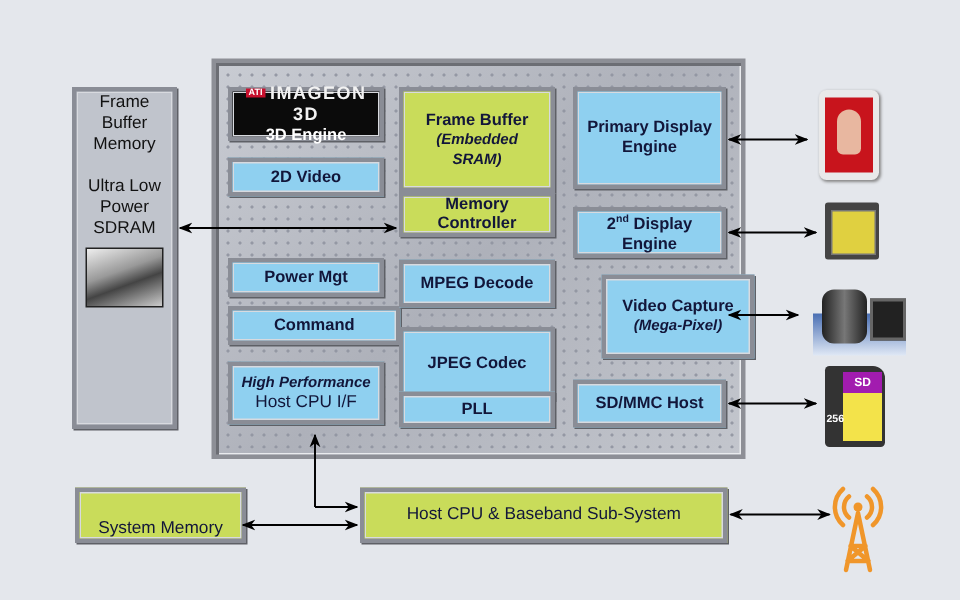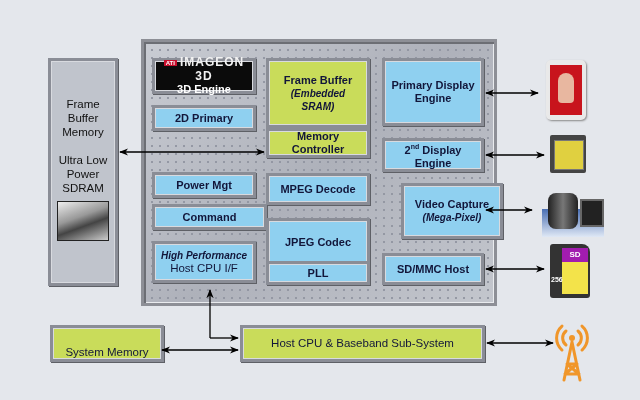--- a/index.html
+++ b/index.html
@@ -21,39 +21,39 @@
   .black { background:#0b0b0b; color:#fff; }
   .it { font-style:italic; font-weight:bold; font-size:10px; }
   .logo { font-size:12px; letter-spacing:1px; color:#f2f2f2; }
   .ati { background:#c8102e; color:#fff; font-size:6px; padding:0 2px; margin-right:3px; vertical-align:middle; }
   svg.lines { position:absolute; left:0; top:0; }
   .icon { position:absolute; }
 </style>
 </head>
 <body>
 
-<div class="abs blk gray" style="left:48px;top:58px;width:70px;height:228px;justify-content:flex-start;padding-top:36px;font-weight:normal;color:#111;font-size:11.5px;line-height:14px;">
+<div class="abs blk gray" style="left:48px;top:58px;width:70px;height:228px;justify-content:flex-start;font-weight:normal;color:#111;font-size:11.5px;line-height:14px;">
   <span>Frame</span>
   <span>Buffer</span>
   <span>Memory</span>
   <span style="height:14px"></span>
   <span>Ultra Low</span>
   <span>Power</span>
   <span>SDRAM</span>
   <div style="margin-top:6px;width:50px;height:38px;background:linear-gradient(160deg,#eee 0%,#999 40%,#444 60%,#ccc 100%);border:1px solid #222;"></div>
 </div>
 
 <div class="abs chip"></div>
 
 <div class="abs blk black" style="left:152px;top:58px;width:104px;height:36px;">
   <div><span class="ati">ATI</span><span class="logo">IMAGEON 3D</span></div>
   <span style="color:#fff">3D Engine</span>
 </div>
 <div class="abs blk blue" style="left:152px;top:105px;width:104px;height:26px;">
-    <span>2D Primary</span>
+    <span>2D Video</span>
   </div>
 <div class="abs blk blue" style="left:152px;top:172px;width:104px;height:26px;">
     <span>Power Mgt</span>
   </div>
 <div class="abs blk blue" style="left:152px;top:204px;width:115px;height:26px;">
     <span>Command</span>
   </div>
 <div class="abs blk blue" style="left:152px;top:241px;width:104px;height:42px;">
   <span class="it">High Performance</span>
   <span style="font-weight:normal;font-size:11.5px">Host CPU I/F</span>

